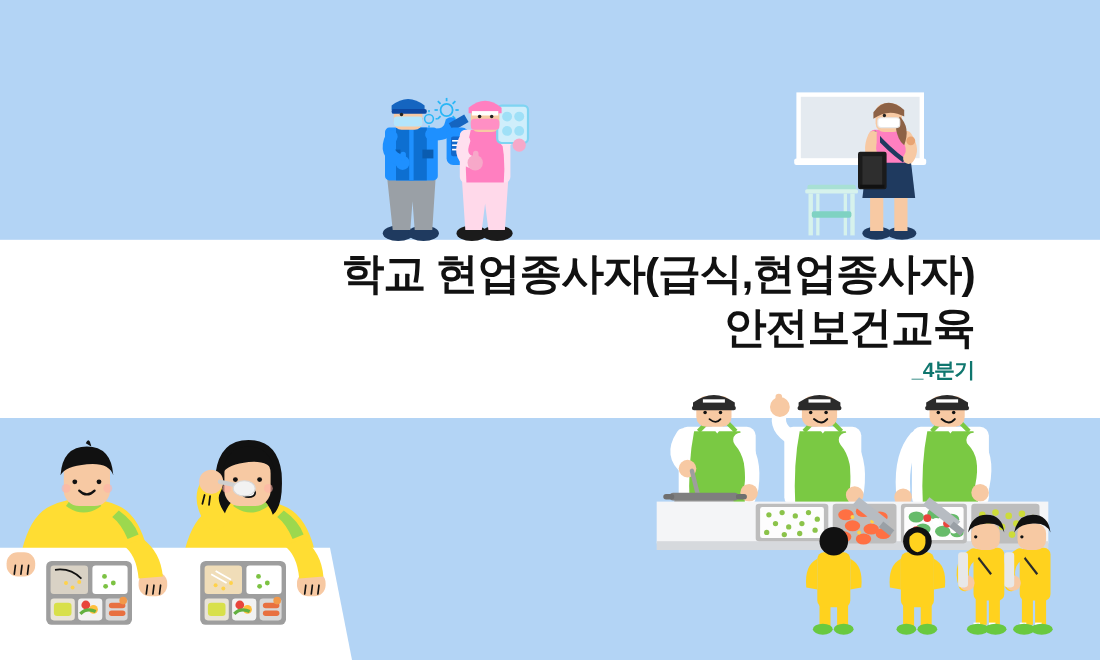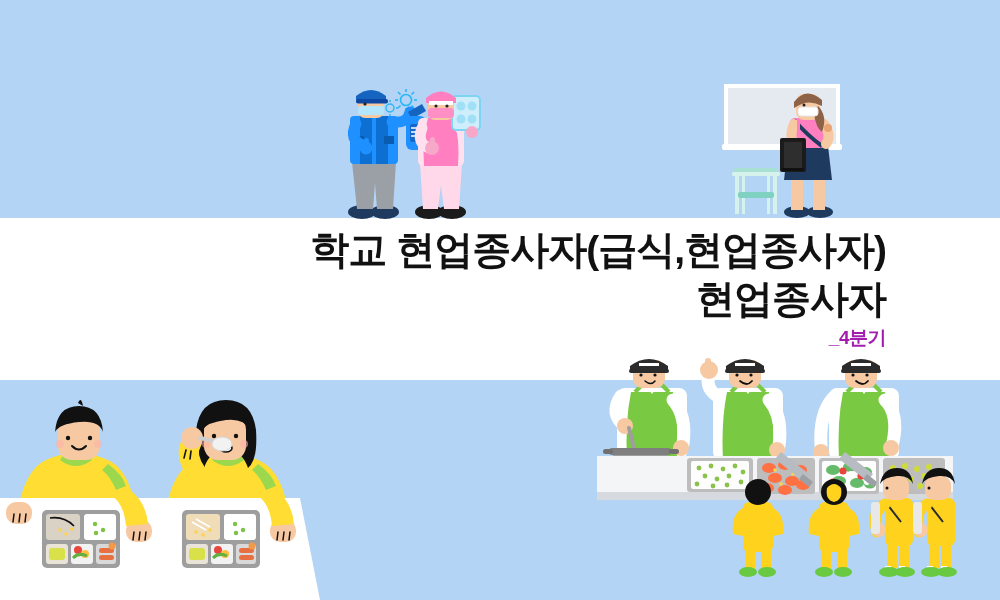--- a/index.html
+++ b/index.html
@@ -30,21 +30,21 @@
     font-weight:700;
     color:#111111;
     letter-spacing:-1px;
     line-height:49px;
     white-space:nowrap;
   }
   .subtitle {
     display:block;
     font-size:19px;
     font-weight:700;
-    color:#a21caf;
+    color:#0f766e;
     line-height:30px;
     letter-spacing:-0.5px;
   }
 
   
   .art { position:absolute; }
   svg { display:block; overflow:visible; }
 
   
   #scene-cleaners { left:330px; top:78px; width:170px; height:142px; z-index:20; }
@@ -576,17 +576,17 @@
         <rect x="318" y="150" width="9" height="32" rx="3" fill="#e8e8e8"></rect>
         <rect x="330" y="124" width="26" height="24" rx="9" fill="#f7c9a3"></rect>
         <path d="M327 132 q3 -16 17 -16 q14 0 16 16 q-4 -9 -16 -8 q-13 1 -17 8z" fill="#111111"></path>
         <circle cx="334" cy="136" r="1.5" fill="#111"></circle>
       </g>
     </svg>
   </div>
 
   <div class="title-block">
     <span class="title-line">학교 현업종사자(급식,현업종사자)</span>
-    <span class="title-line">현업종사자</span>
+    <span class="title-line">안전보건교육</span>
     <span class="subtitle">_4분기</span>
   </div>
 
 </div>
 
 </body></html>

